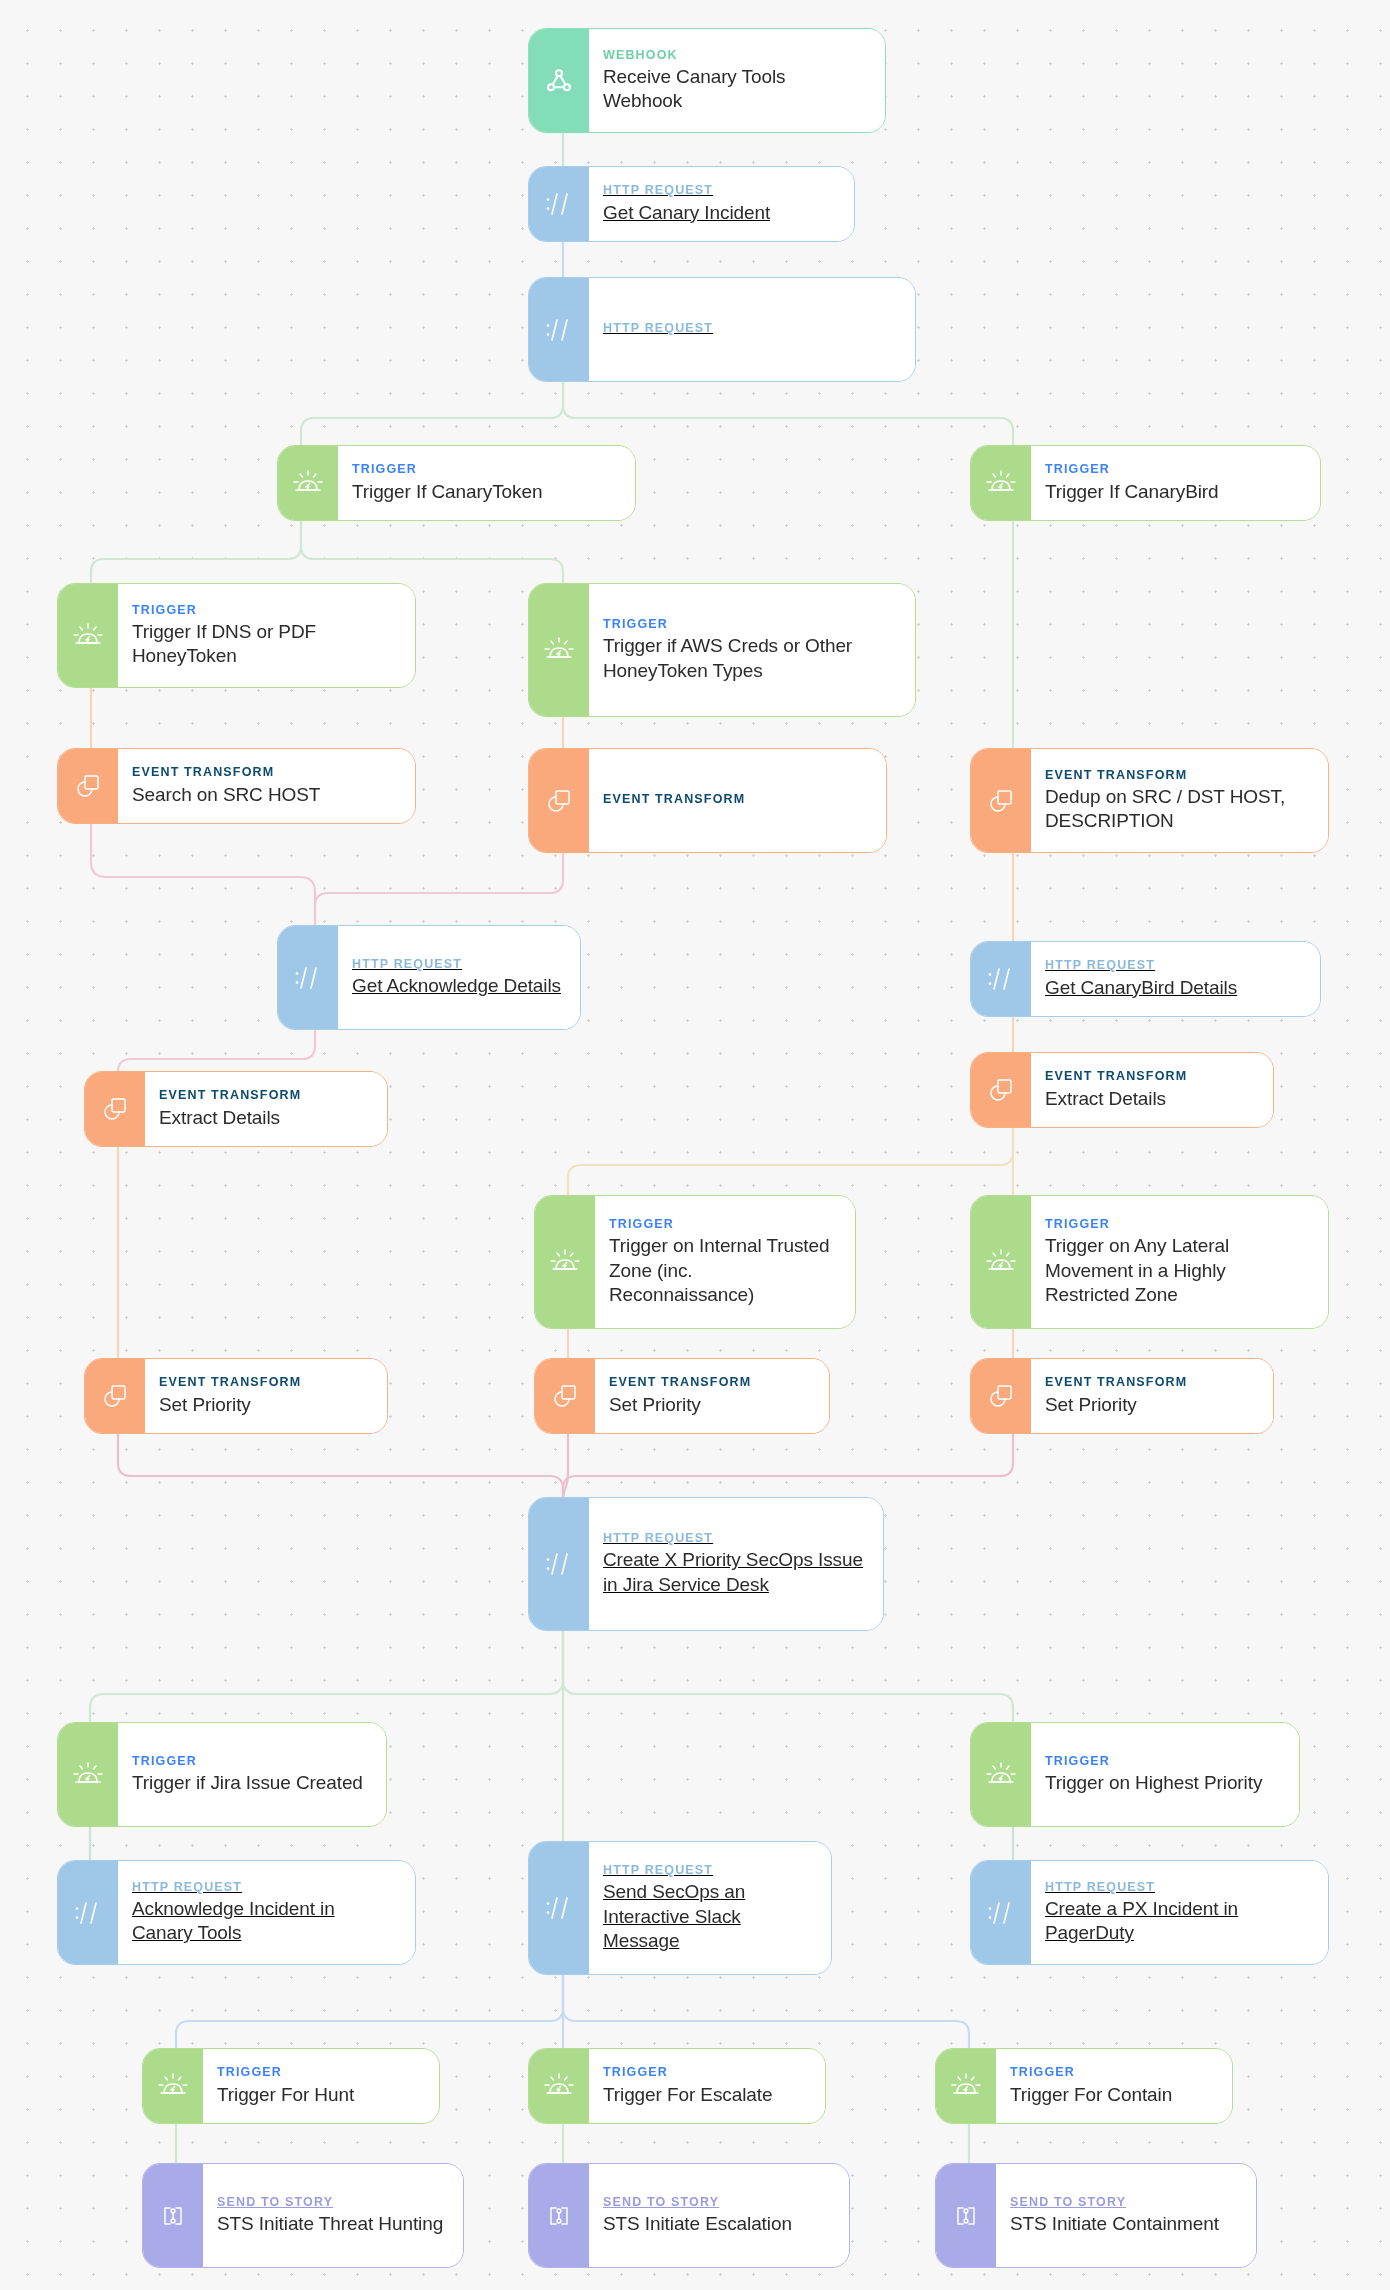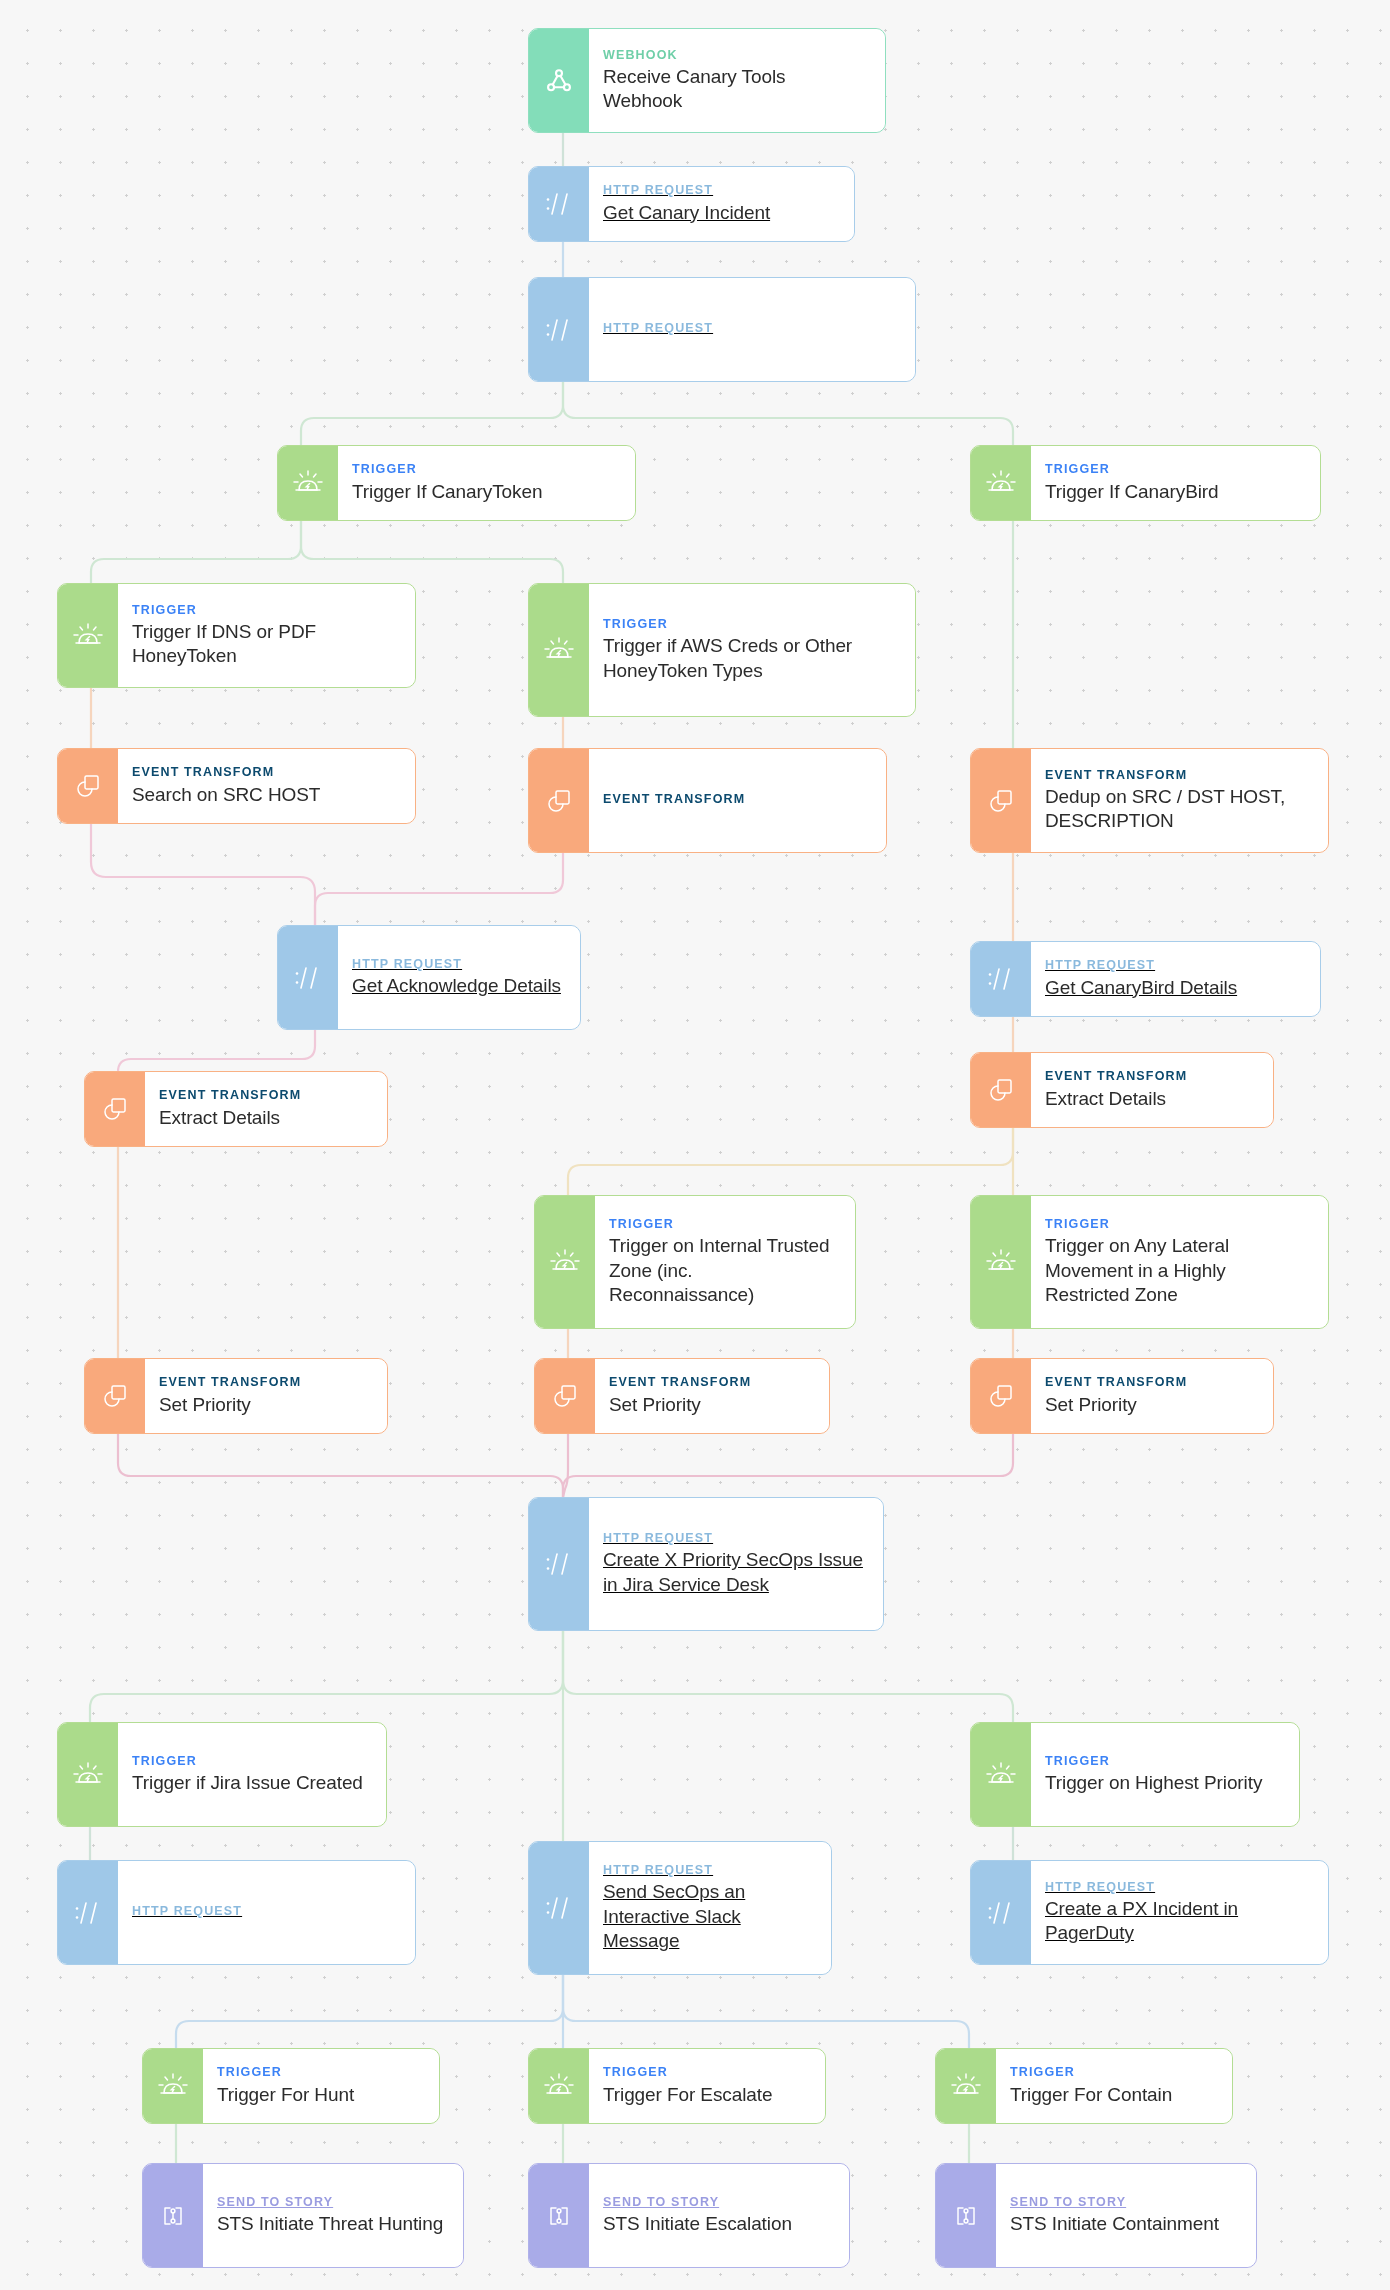--- a/index.html
+++ b/index.html
@@ -25,21 +25,21 @@
     left: 0; top: 0;
     width: 1390px;
     height: 2290px;
     pointer-events: none;
     z-index: 1;
   }
   .node {
     position: absolute;
     display: flex;
     align-items: stretch;
-    border-radius: 10px;
+    border-radius: 18px;
     background: #ffffff;
     overflow: hidden;
     z-index: 3;
     border: 1.5px solid transparent;
   }
   .node-icon {
     flex: 0 0 60px;
     width: 60px;
     display: flex;
     align-items: center;
@@ -506,20 +506,21 @@
     <div class="node-icon">
       <svg width="36" height="30" viewBox="0 0 36 30" fill="none" stroke="#ffffff" stroke-width="1.6" stroke-linecap="round">
         <circle cx="7" cy="10.5" r="1.3" fill="#ffffff" stroke="none"></circle>
         <circle cx="7" cy="19.5" r="1.3" fill="#ffffff" stroke="none"></circle>
         <path d="M16 5 L11 25"></path>
           <path d="M26 5 L21 25"></path>
       </svg>
     </div>
     <div class="node-body">
       <div class="node-kind">HTTP REQUEST</div>
+      <div class="node-title">Acknowledge Incident in Canary Tools</div>
     </div>
   </div>
 
   <div class="node t-http" style="left:528px; top:1841px; width:304px; height:134px;">
     <div class="node-icon">
       <svg width="36" height="30" viewBox="0 0 36 30" fill="none" stroke="#ffffff" stroke-width="1.6" stroke-linecap="round">
         <circle cx="7" cy="10.5" r="1.3" fill="#ffffff" stroke="none"></circle>
         <circle cx="7" cy="19.5" r="1.3" fill="#ffffff" stroke="none"></circle>
         <path d="M16 5 L11 25"></path>
           <path d="M26 5 L21 25"></path>

